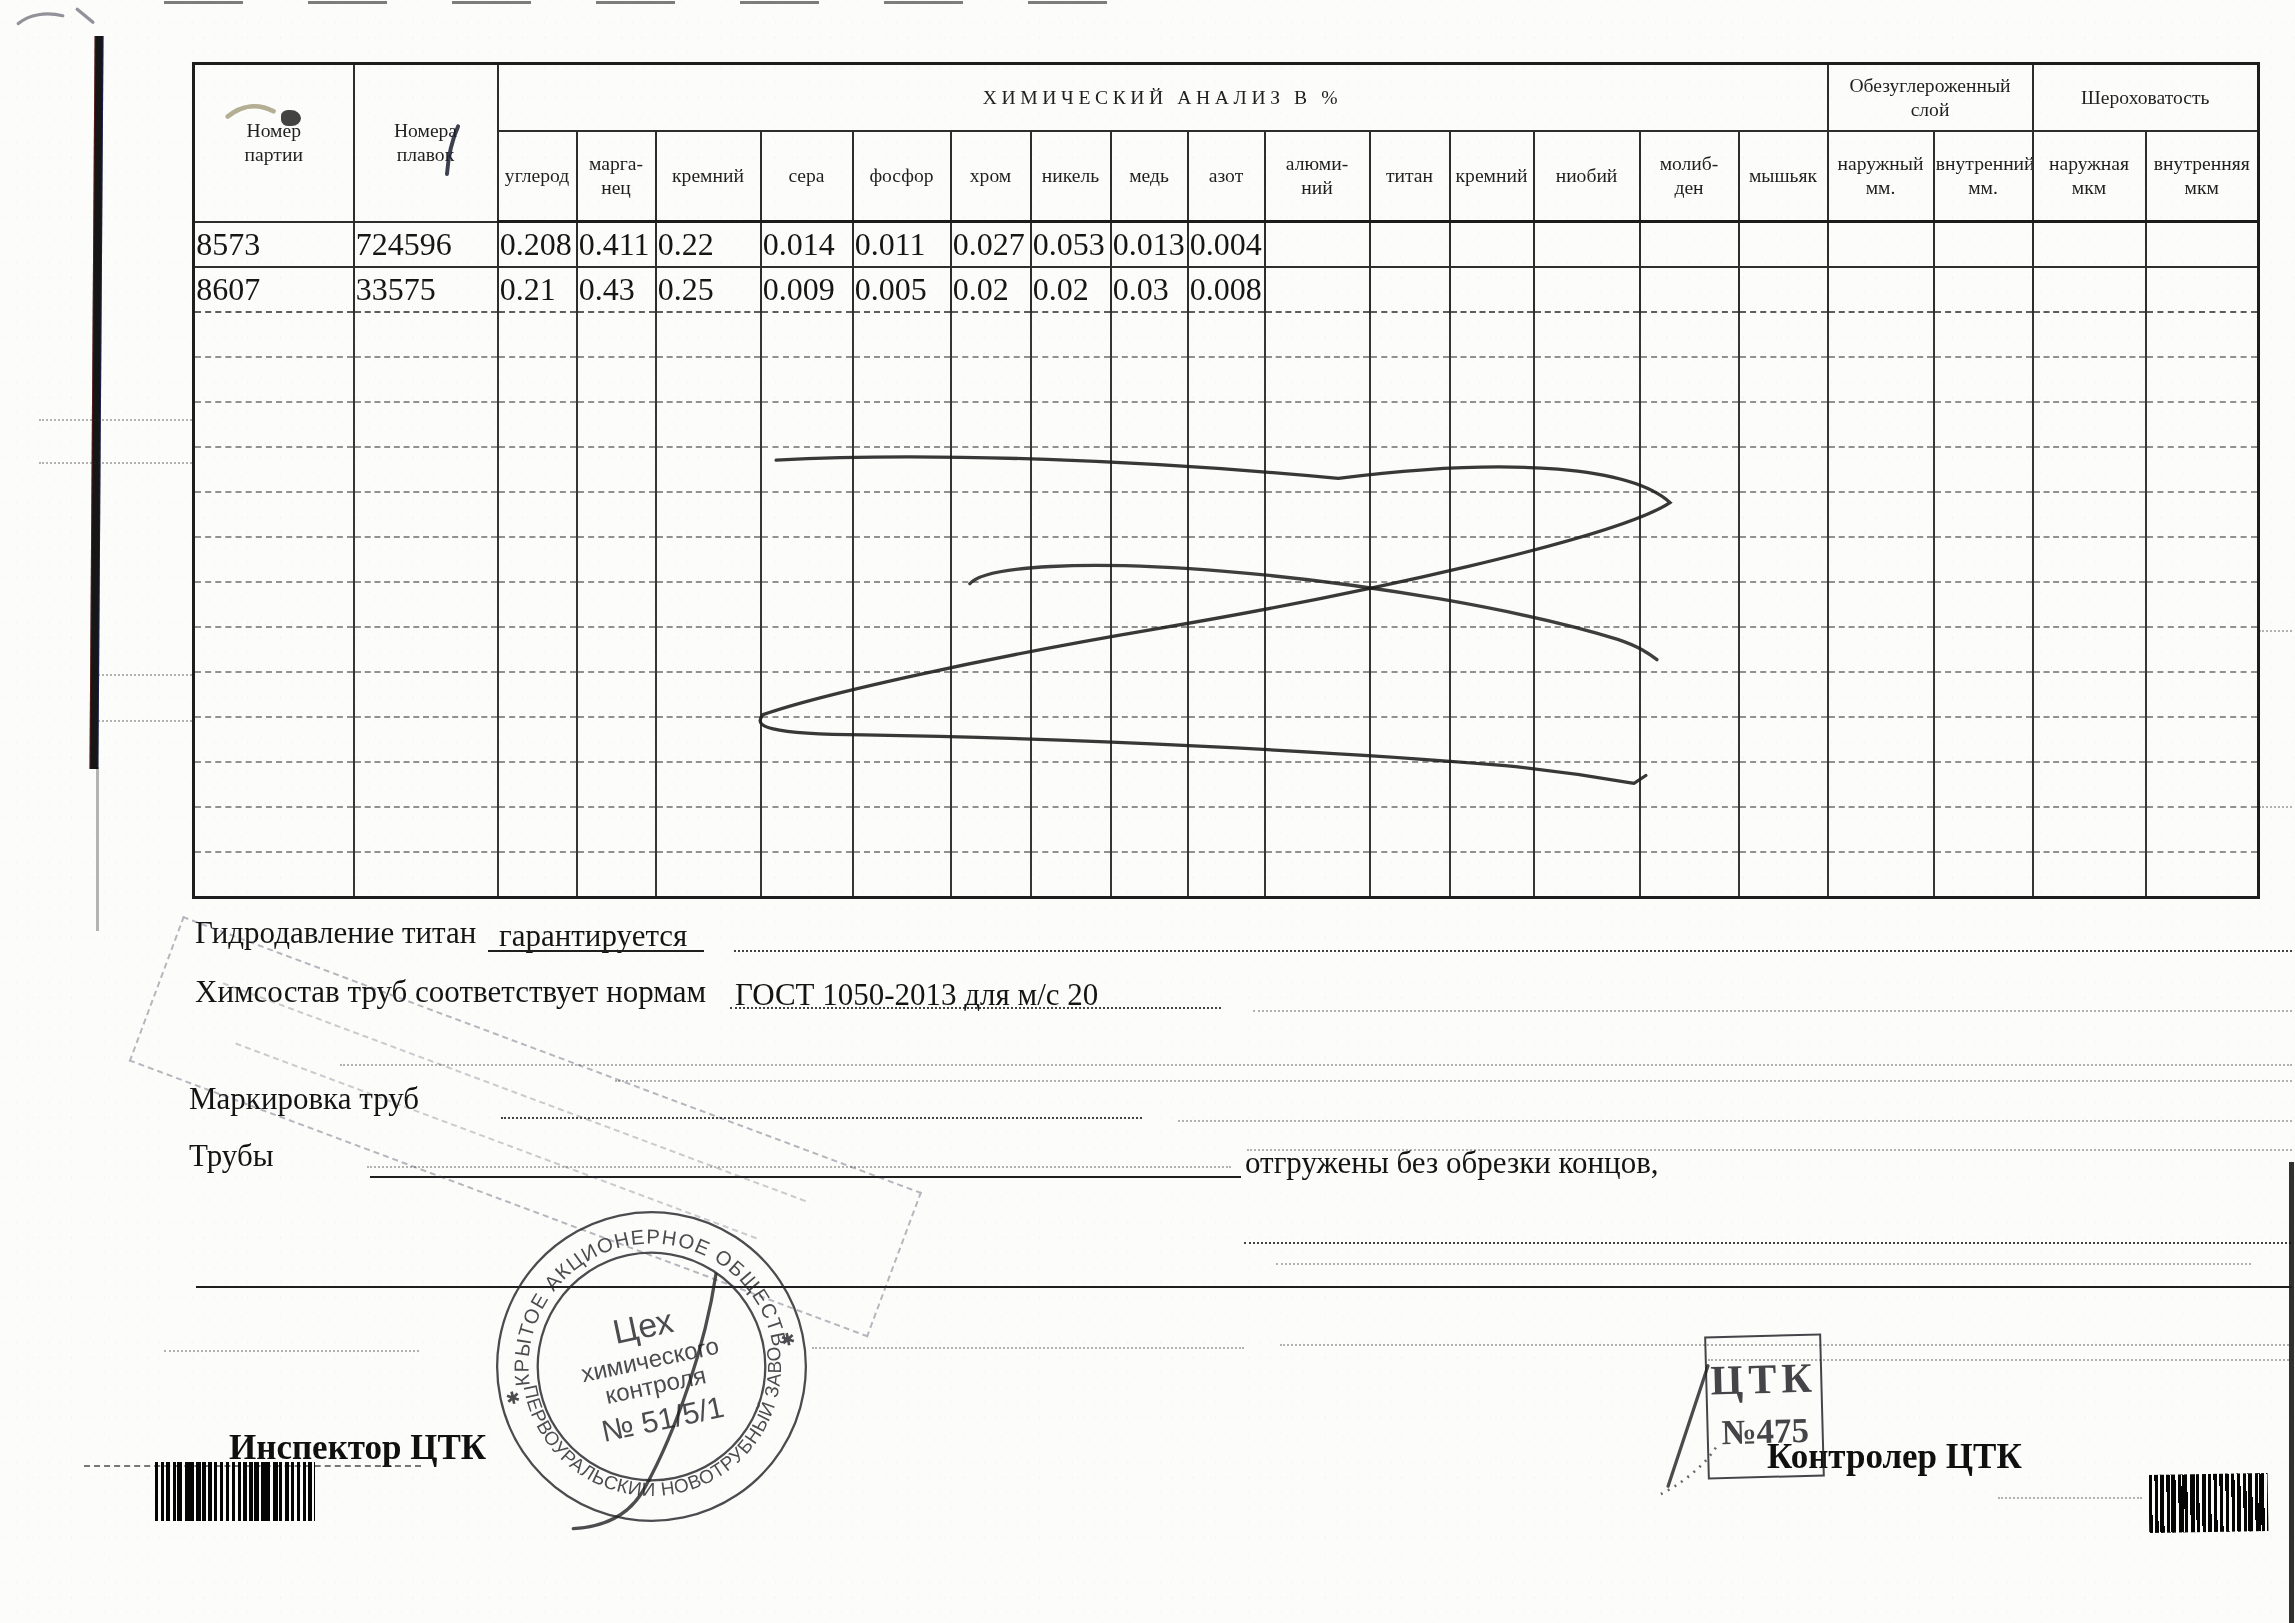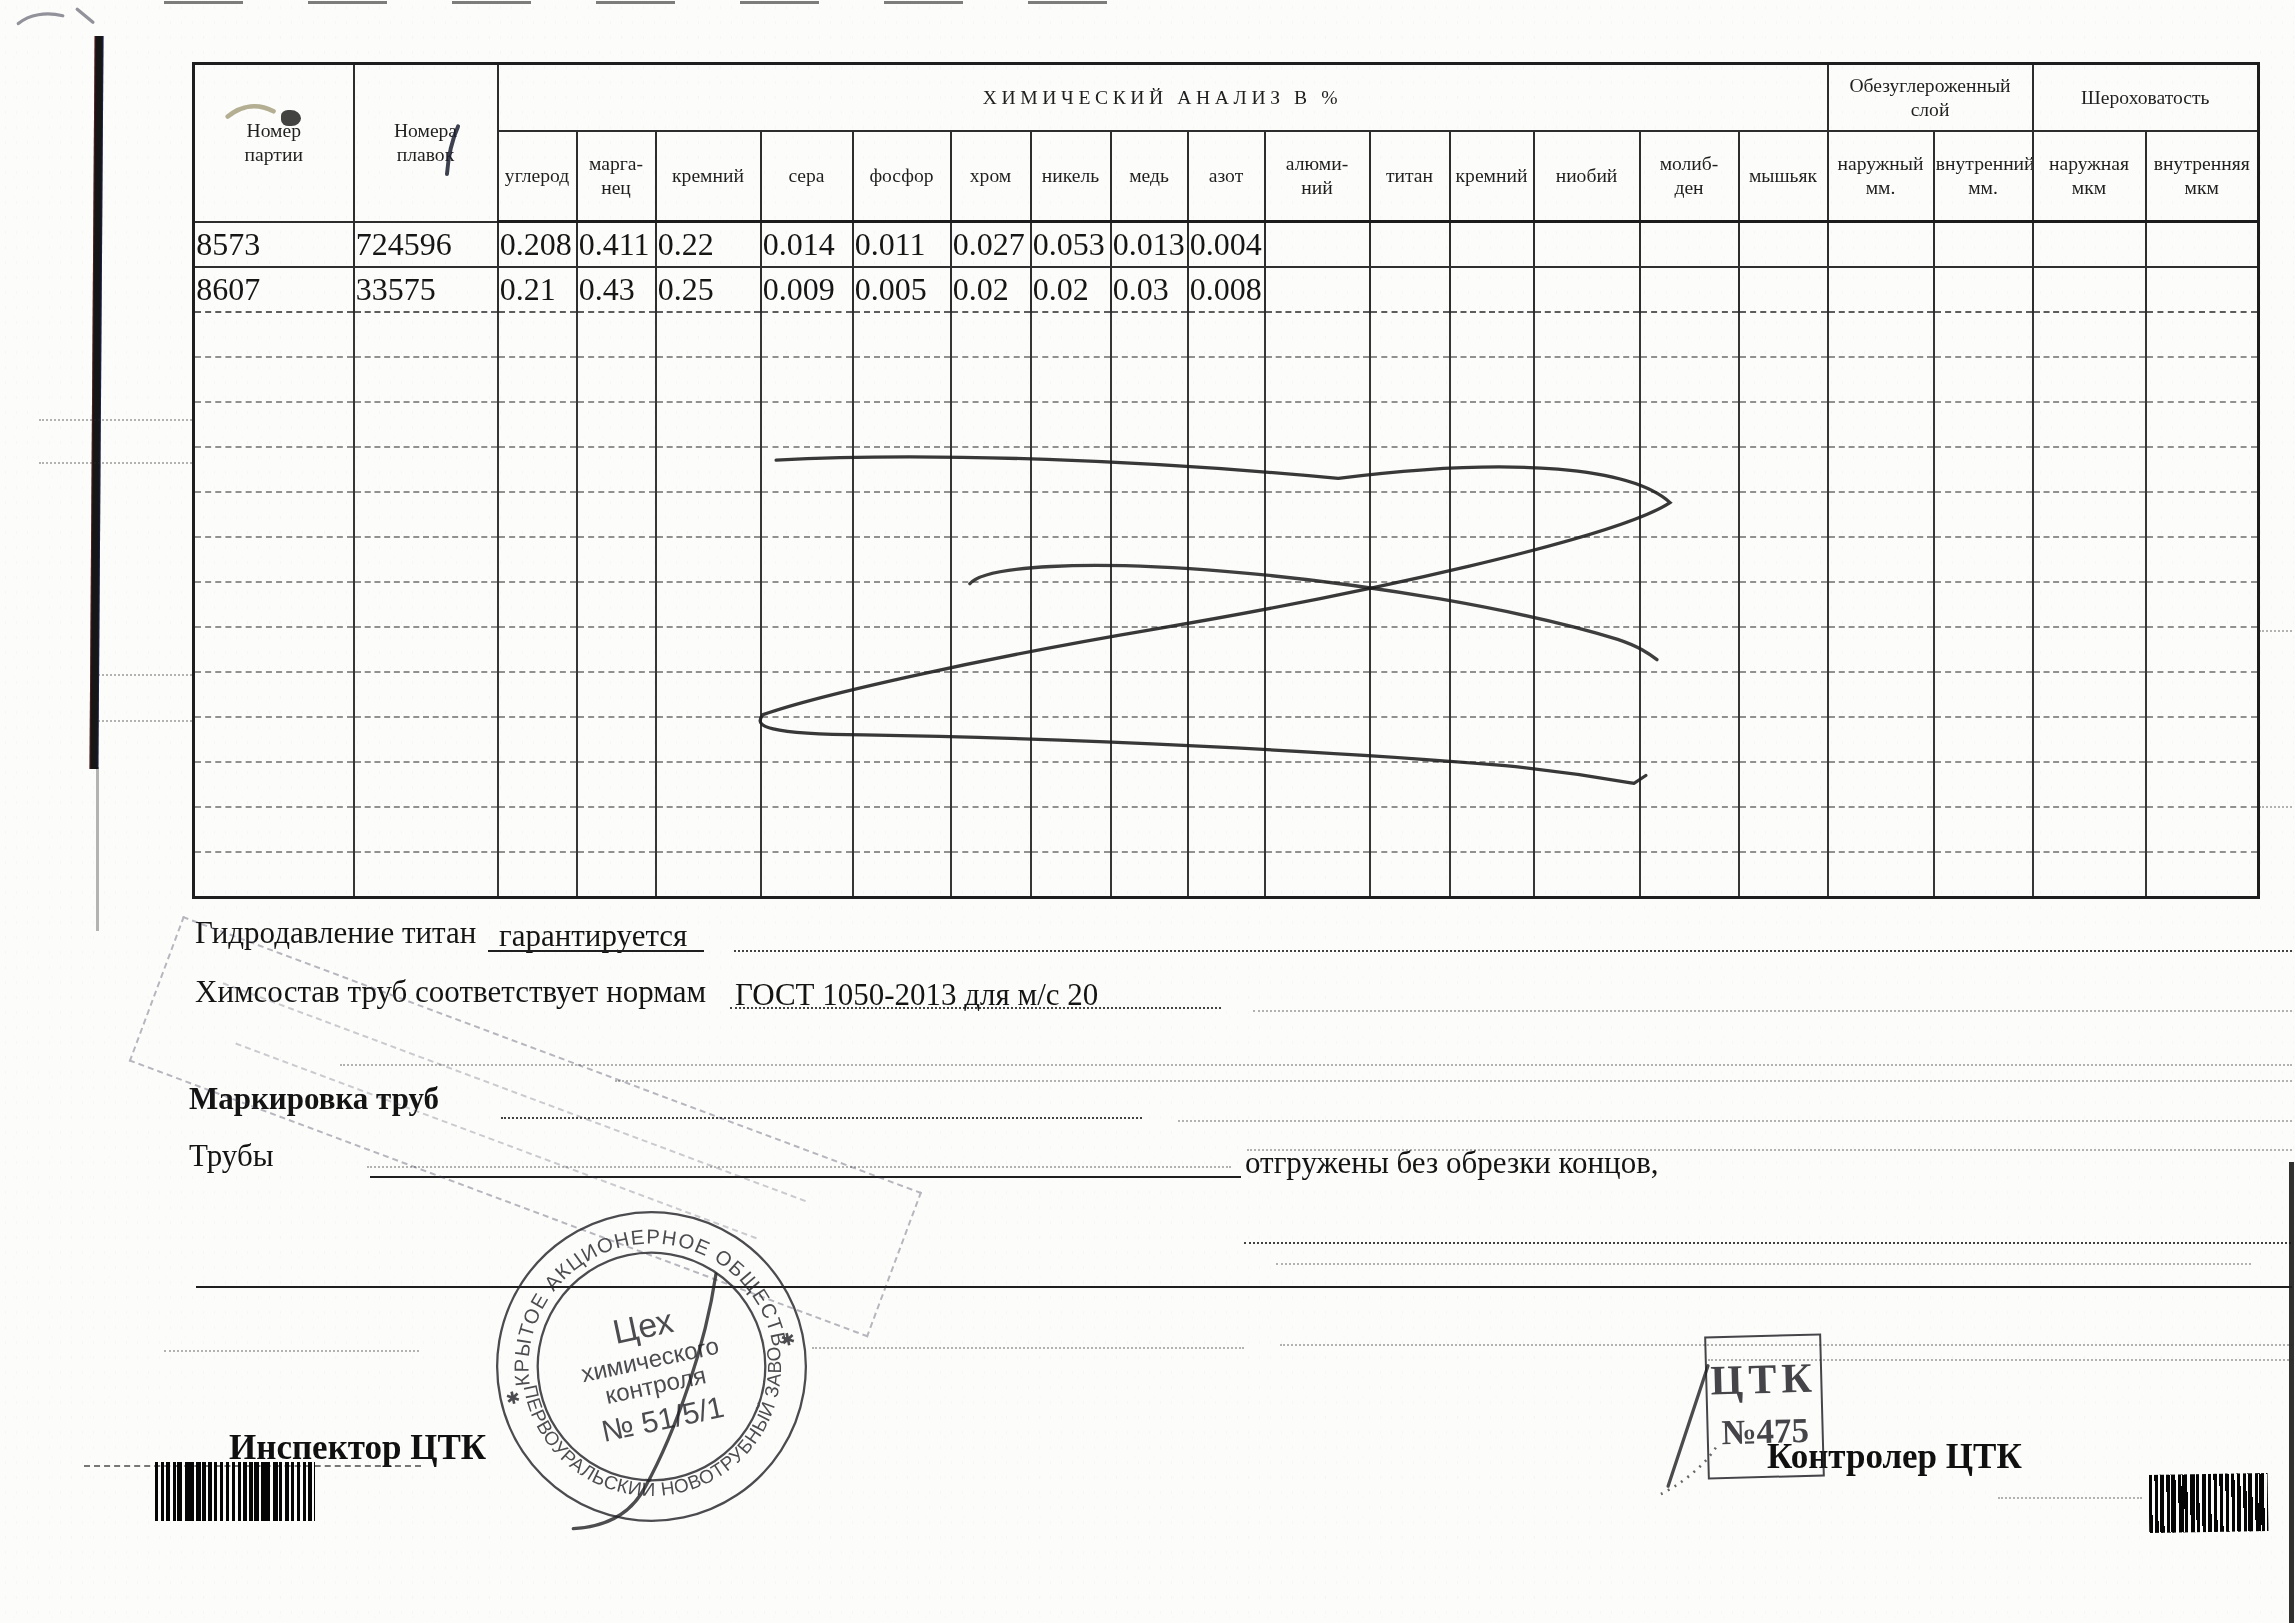--- a/index.html
+++ b/index.html
@@ -506,21 +506,21 @@
   <div class="hline strong" style="left:734px;top:950px;width:1558px;"></div>
 
   <div class="note" style="left:195px;top:974px;">Химсостав труб соответствует нормам</div>
   <div class="note" style="left:735px;top:977px;">ГОСТ 1050-2013 для м/с 20</div>
   <div class="hline strong" style="left:730px;top:1007px;width:491px;"></div>
   <div class="hline faint" style="left:1253px;top:1010px;width:1039px;"></div>
 
   <div class="hline faint" style="left:340px;top:1064px;width:1952px;"></div>
   <div class="hline faint" style="left:615px;top:1080px;width:1677px;"></div>
 
-  <div class="note" style="left:189px;top:1081px;font-weight:bold;">Маркировка труб</div>
+  <div class="note" style="left:189px;top:1081px;">Маркировка труб</div>
   <div class="hline strong" style="left:501px;top:1117px;width:641px;"></div>
   <div class="hline faint" style="left:1178px;top:1120px;width:1114px;"></div>
 
   <div class="note" style="left:189px;top:1138px;">Трубы</div>
   <div class="note" style="left:1245px;top:1145px;">отгружены без обрезки концов,</div>
   <div class="hline faint" style="left:367px;top:1166px;width:864px;"></div>
   <div class="hline solid" style="left:370px;top:1176px;width:871px;"></div>
   <div class="hline faint" style="left:1247px;top:1149px;width:1045px;"></div>
 
   <div class="hline strong" style="left:1244px;top:1242px;width:1047px;"></div>

